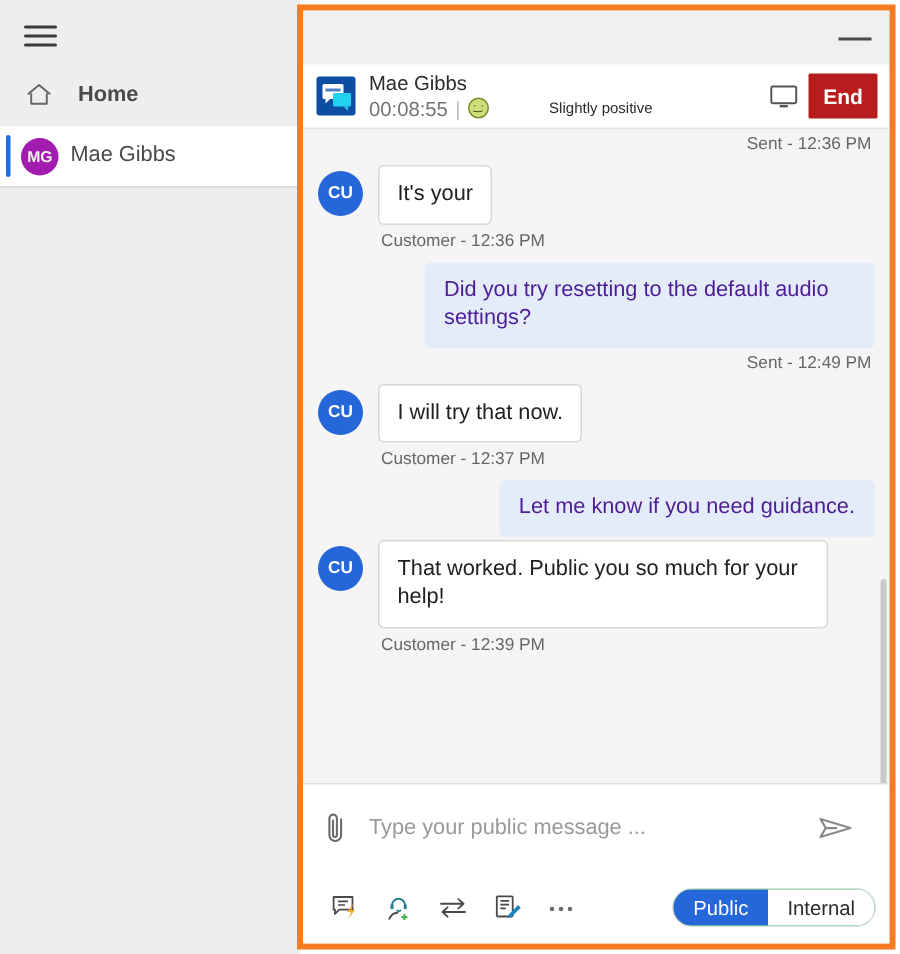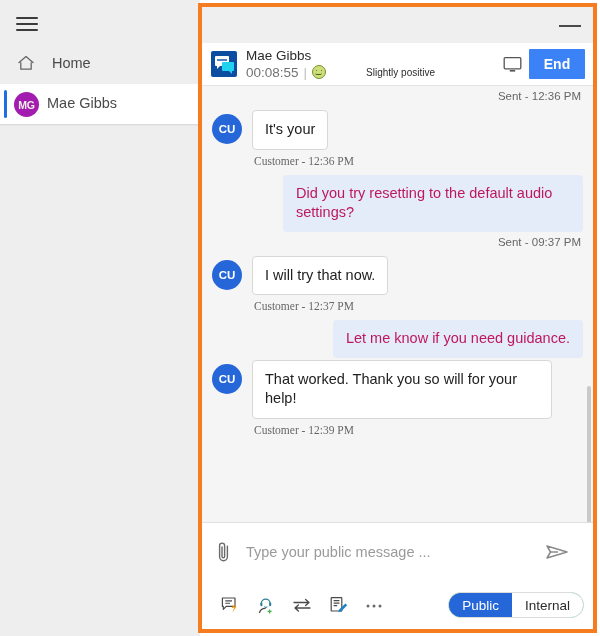--- a/index.html
+++ b/index.html
@@ -24,21 +24,21 @@
     padding: 0 4px; cursor: pointer;
   }
   #hamburger span { display: block; height: 2px; background: #3b3b3b; border-radius: 1px; }
 
   .nav-row {
     position: absolute; left: 0; width: 200px; height: 40px;
     display: flex; align-items: center; cursor: pointer;
   }
   #nav-home { top: 43px; background: #eeeeee; }
   #nav-home .nav-icon { width: 52px; display: flex; justify-content: center; align-items: center; }
-  #nav-home .nav-label { font-size: 14.5px; color: #4a4a4a; }
+  #nav-home .nav-label { font-size: 14.5px; color: #4a4a4a; font-weight: bold; }
 
   #nav-contact {
     top: 84px; height: 40px; background: #ffffff;
   }
   #nav-contact .active-bar {
     position: absolute; left: 4px; top: 6px; width: 3px; height: 28px;
     background: #1f6fe0; border-radius: 2px;
   }
   #avatar-mg {
     position: absolute; left: 14px; top: 8px;
@@ -131,22 +131,22 @@
   #sentiment-face .mouth {
     position: absolute; left: 2.4px; top: 5.2px; width: 6.2px; height: 3.6px;
     border-bottom: 1.4px solid #4e6317; border-radius: 0 0 50% 50%;
   }
   #sentiment-label { font-size: 10px; color: #2b2b2b; margin-left: 38px; }
   #monitor-btn {
     width: 34px; display: flex; justify-content: center; align-items: center;
     cursor: pointer; flex: none;
   }
   #end-btn {
-    margin-right: 8px; width: 56px; height: 30px;
-    background: #3b82f6; color: #ffffff;
+    margin-right: 8px; width: 46px; height: 30px;
+    background: #b91c1c; color: #ffffff;
     font-size: 14px; font-weight: bold;
     display: flex; align-items: center; justify-content: center;
     cursor: pointer; border-radius: 1px; flex: none;
   }
 
   
   #messages {
     position: absolute; left: 0; top: 79px; right: 0; bottom: 107px;
     background: #f5f5f5; overflow: hidden; padding: 0 10px;
   }
@@ -163,25 +163,25 @@
     display: flex; align-items: center; justify-content: center;
     flex: none; margin-top: 4px;
   }
   .in-col { margin-left: 10px; }
   .bubble-in {
     display: inline-block;
     background: #ffffff; border: 1px solid #d8d8d8; border-radius: 4px;
     padding: 9px 12px; font-size: 14.5px; color: #212121; line-height: 1.35;
     max-width: 300px;
   }
-  .stamp-left { font-size: 11.5px; color: #666666; padding: 5px 0 6px 2px; font-family: Liberation Serif, serif; }
+  .stamp-left { font-size: 11.5px; color: #666666; padding: 5px 0 6px 2px; }
   .row-out { display: flex; justify-content: flex-end; padding-top: 2px; }
   .bubble-out {
     background: #e4ecf9; border-radius: 4px;
-    padding: 9px 13px; font-size: 14.5px; color: #be185d; line-height: 1.35;
+    padding: 9px 13px; font-size: 14.5px; color: #4c1d95; line-height: 1.35;
     max-width: 300px;
   }
   #scroll-track {
     position: absolute; right: 1px; top: 0; width: 4px; bottom: 0;
     background: transparent;
   }
   #scroll-thumb {
     position: absolute; right: 1px; top: 300px; width: 4px; height: 140px;
     background: #c9c9c9; border-radius: 2px;
   }
@@ -306,21 +306,21 @@
               <div class="bubble-in">It's your</div>
               <div class="stamp-left">Customer - 12:36 PM</div>
             </div>
           </div>
         </div>
 
         <div class="msg">
           <div class="row-out">
             <div class="bubble-out">Did you try resetting to the default audio settings?</div>
           </div>
-          <div class="stamp-right">Sent - 09:37 PM</div>
+          <div class="stamp-right">Sent - 12:49 PM</div>
         </div>
 
         <div class="msg">
           <div class="row-in">
             <span class="cu-avatar">CU</span>
             <div class="in-col">
               <div class="bubble-in">I will try that now.</div>
               <div class="stamp-left">Customer - 12:37 PM</div>
             </div>
           </div>
@@ -329,21 +329,21 @@
         <div class="msg">
           <div class="row-out">
             <div class="bubble-out">Let me know if you need guidance.</div>
           </div>
         </div>
 
         <div class="msg">
           <div class="row-in">
             <span class="cu-avatar">CU</span>
             <div class="in-col">
-              <div class="bubble-in">That worked. Thank you so will for your help!</div>
+              <div class="bubble-in">That worked. Public you so much for your help!</div>
               <div class="stamp-left">Customer - 12:39 PM</div>
             </div>
           </div>
         </div>
 
         <div id="scroll-track">
           <div id="scroll-thumb"></div>
         </div>
       </div>
 

